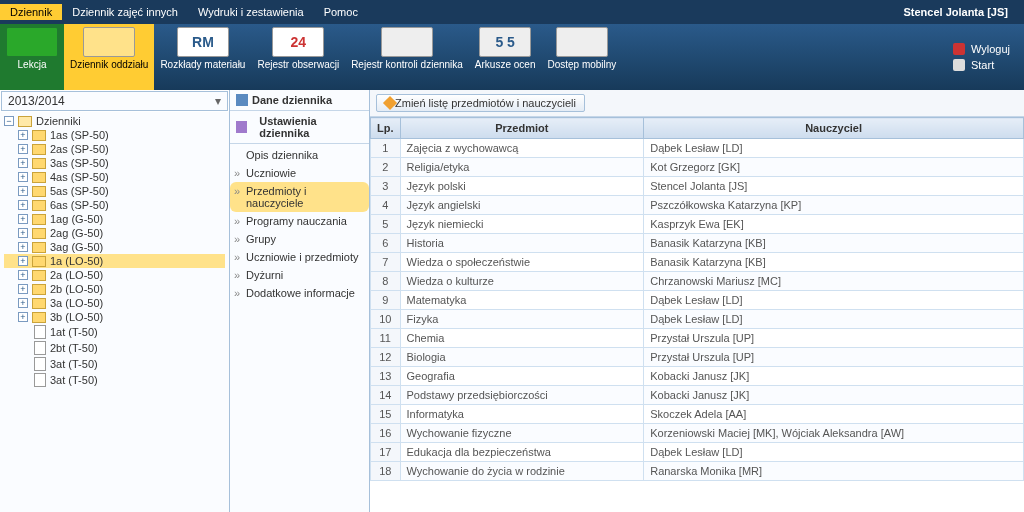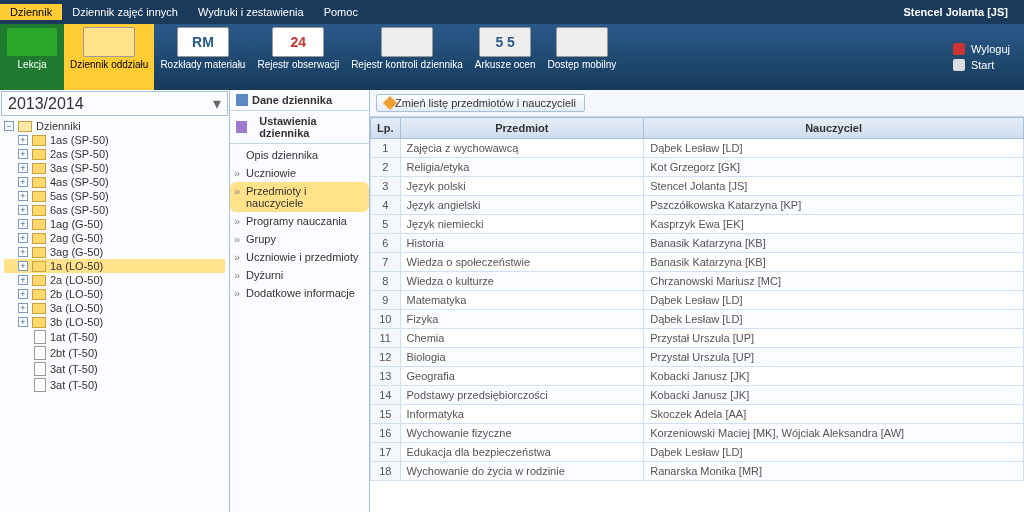--- a/index.html
+++ b/index.html
@@ -18,21 +18,21 @@
   .ribbon-icon.green { background: #2aa82a; color:#fff; border-color:#1f7a2f; }
   .ribbon-icon.yellow { background: #ffe28a; }
   .ribbon-icon.rm { background: #fff; color:#2a5a8a; font-weight:bold; }
   .ribbon-icon.cal { background:#fff; color:#c33; }
   .ribbon-right { display: flex; flex-direction: column; justify-content: center; padding-right: 14px; font-size: 11px; gap: 4px; }
   .ribbon-right a { color: #fff; text-decoration: none; display: flex; align-items: flex-end; gap: 6px; cursor:pointer; }
   .sys-icon { width: 12px; height: 12px; background: #c33; border-radius: 2px; display:inline-block;}
   .sys-icon.home { background: #ddd; }
   .main { display: flex; height: calc(512px - 84px); }
   .left-panel { width: 230px; border-right: 1px solid #a6c0da; display: flex; flex-direction: column; }
-  .year-select { display: flex; align-items: center; justify-content: space-between; border: 1px solid #a6c0da; background: #fafcff; padding: 2px 6px; margin: 1px; font-size: 16px; }
+  .year-select { display: flex; align-items: center; justify-content: space-between; border: 1px solid #a6c0da; background: #fafcff; padding: 2px 6px; margin: 1px; font-size: 12px; }
   .year-select .arrow { color: #666; cursor:pointer; }
   .tree { flex: 1; overflow: auto; padding: 2px 4px; background: #fafcff; }
   .tree-root { display: flex; align-items: center; gap: 4px; padding: 1px 0; }
   .tree-item { display: flex; align-items: center; gap: 4px; padding: 1px 0 1px 14px; cursor:pointer; }
   .tree-item.selected { background: #ffe28a; }
   .exp { width: 10px; height: 10px; border: 1px solid #7a9ac0; background: #fff; display: inline-flex; align-items: center; justify-content: center; font-size: 9px; line-height: 1; color:#2a5a8a; cursor:pointer; }
   .folder { width: 14px; height: 11px; background: #ffd870; border: 1px solid #caa33a; display:inline-block; }
   .folder.open { background: #ffe9a8; }
   .file { width: 12px; height: 14px; background: #fff; border: 1px solid #999; display:inline-block; }
   .mid-panel { width: 140px; border-right: 1px solid #a6c0da; background: #fafcff; }

